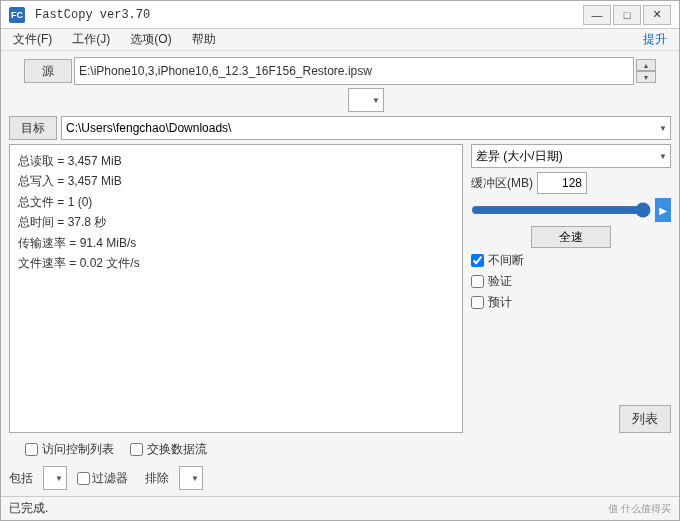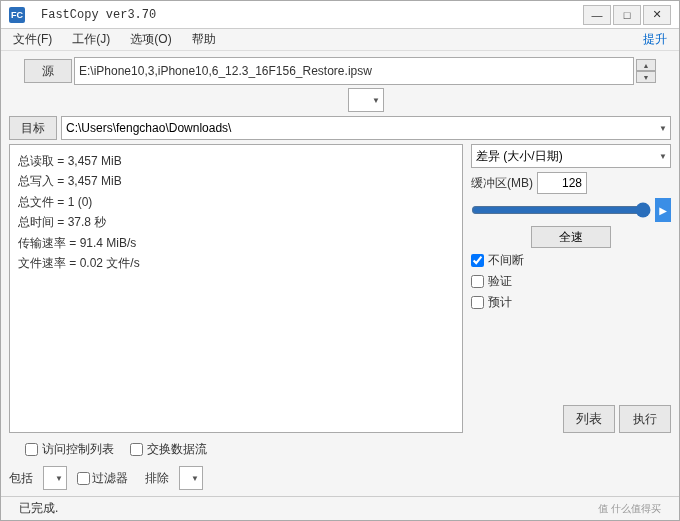--- a/index.html
+++ b/index.html
@@ -23,21 +23,21 @@
       background: #fff;
       display: flex;
       align-items: center;
       padding: 4px 8px;
       border-bottom: 1px solid #ccc;
       height: 28px;
     }
     .title-bar-icon {
       width: 16px;
       height: 16px;
-      margin-right: 16px;
+      margin-right: 10px;
       background: #2a6ebb;
       border-radius: 2px;
       display: flex;
       align-items: center;
       justify-content: center;
       color: white;
       font-size: 9px;
       font-weight: bold;
     }
     .title-bar-text {
@@ -289,21 +289,21 @@
     }
     .filter-checkbox {
       display: flex;
       align-items: center;
       gap: 2px;
       font-size: 12px;
       color: #333;
     }
     .status-bar {
       border-top: 1px solid #ccc;
-      padding: 3px 18px;
+      padding: 3px 8px;
       background: #f5f5f5;
       font-size: 12px;
       color: #333;
       display: flex;
       align-items: center;
       justify-content: space-between;
     }
     .watermark {
       font-size: 10px;
       color: #999;
@@ -439,21 +439,20 @@
         </div>
         <div class="checkbox-row">
           <input type="checkbox" style="">
           <span>预计</span>
         </div>
 
         <div class="right-panel-spacer"></div>
 
         <div class="action-buttons-row">
           <button class="action-btn">列表</button>
-          <button class="action-btn" style="font-size:12px;">执行</button>
         </div>
       </div>
     </div>
 
     <div class="bottom-controls">
       <div class="checkbox-item">
         <input type="checkbox" style="">
         <span>访问控制列表</span>
       </div>
       <div class="checkbox-item">

